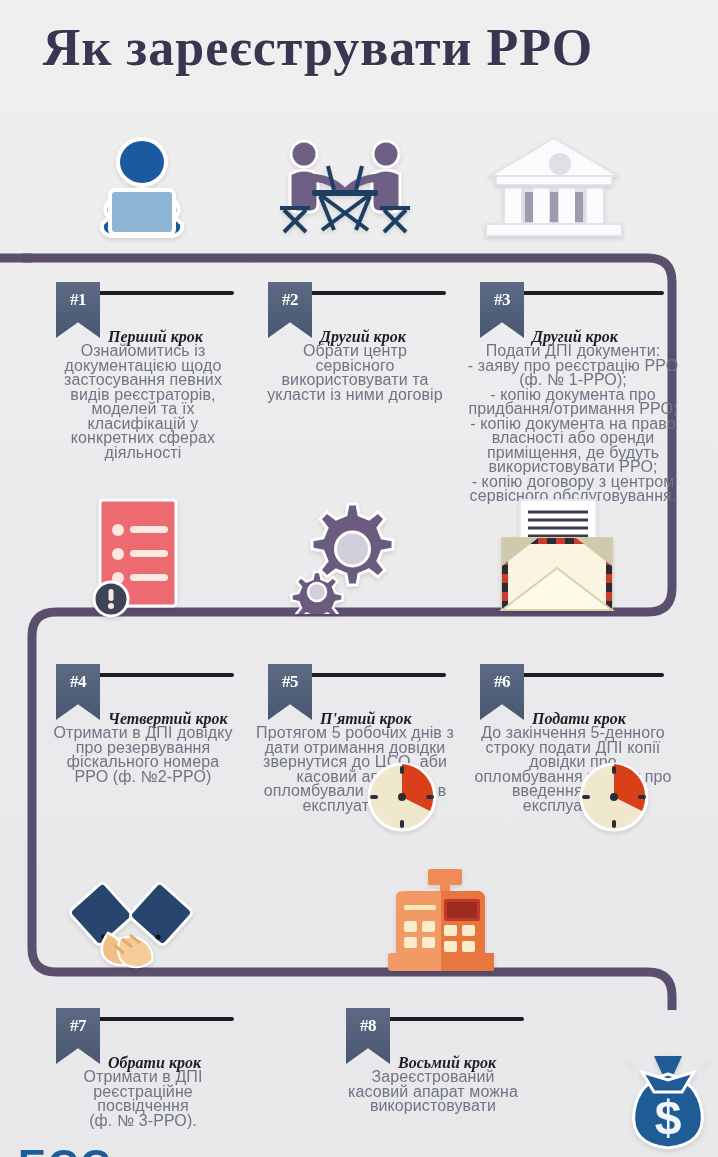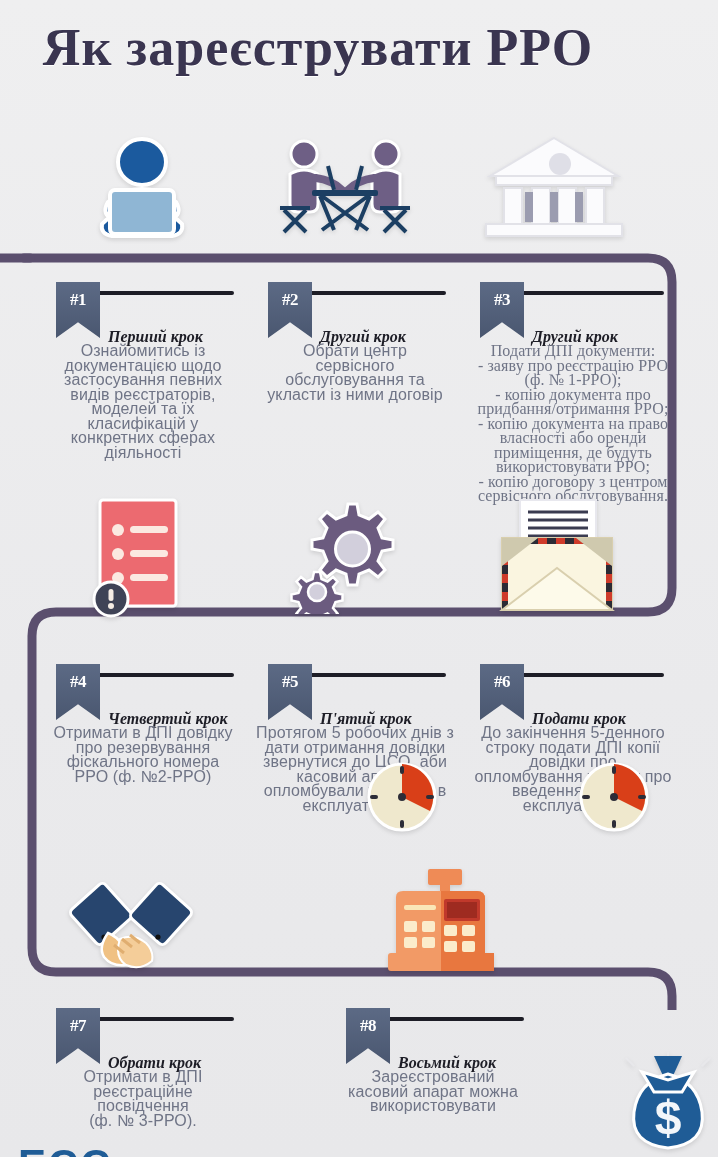--- a/index.html
+++ b/index.html
@@ -185,29 +185,29 @@
 конкретних сферах
 діяльності</div>
   </div>
 
   <div class="step" style="left:250px; top:282px;">
     <div class="rule" style="width:178px;"></div>
     <div class="ribbon">#2</div>
     <div class="step-title">Другий крок</div>
     <div class="step-body">Обрати  центр
 сервісного
-обслуговування та
+використовувати та
 укласти із ними договір</div>
   </div>
 
   <div class="step" style="left:462px; top:282px; width:222px;">
     <div class="rule" style="width:184px;"></div>
     <div class="ribbon">#3</div>
     <div class="step-title">Другий крок</div>
-    <div class="step-body" style="width:222px;font-family:Liberation Serif, serif;">Подати ДПІ документи:
+    <div class="step-body" style="width:222px;">Подати ДПІ документи:
 - заяву про реєстрацію РРО
 (ф. № 1-РРО);
 - копію документа про
 придбання/отримання РРО;
 - копію документа на право
 власності або оренди
 приміщення, де будуть
 використовувати РРО;
 - копію договору з центром
 сервісного обслуговування.</div>

